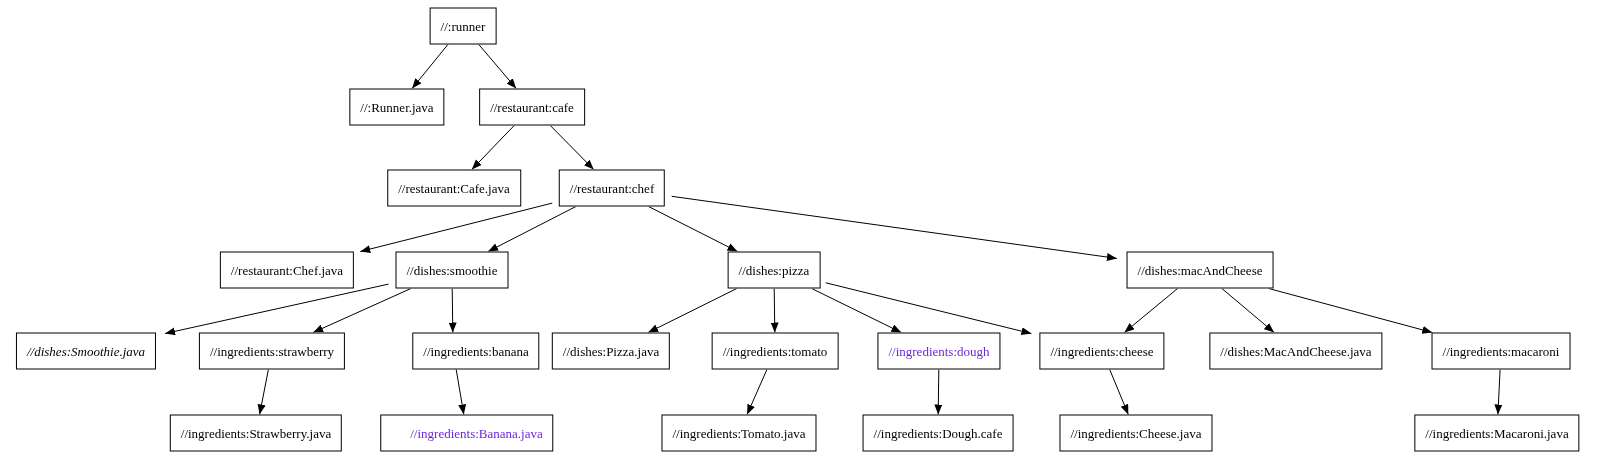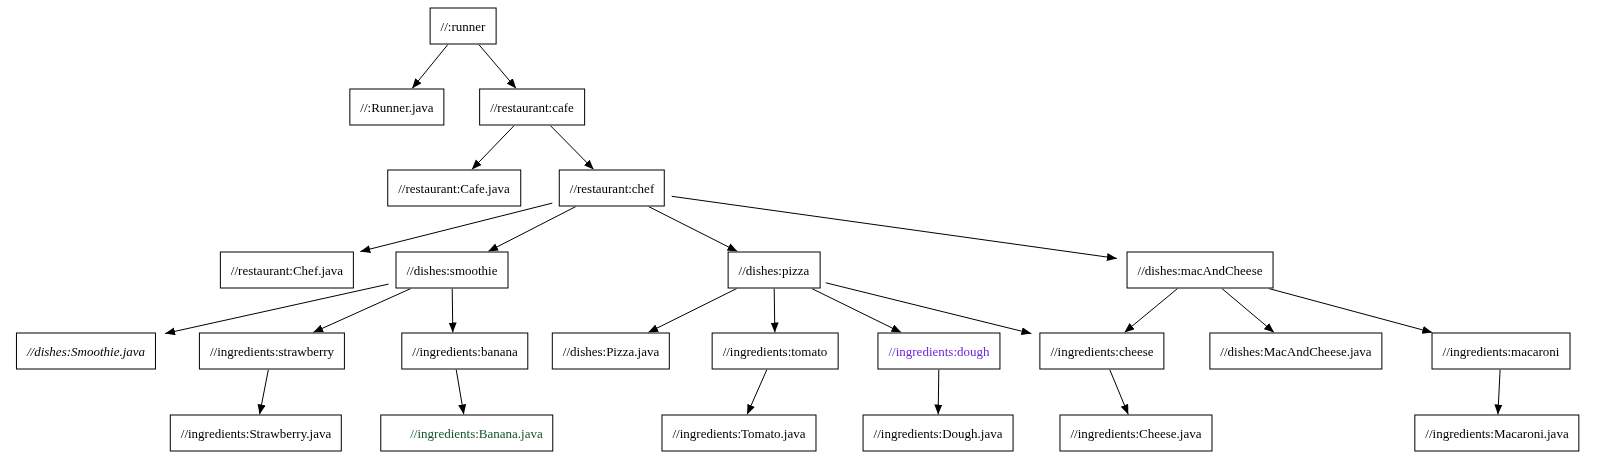--- a/index.html
+++ b/index.html
@@ -77,27 +77,27 @@
       <div class="node" style="left: 397px; top: 107px; background: rgb(255, 255, 255); border-color: rgb(0, 0, 0); color: rgb(0, 0, 0);">//:Runner.java</div>
       <div class="node" style="left: 532px; top: 107px; background: rgb(255, 255, 255); border-color: rgb(0, 0, 0); color: rgb(0, 0, 0);">//restaurant:cafe</div>
       <div class="node" style="left: 454px; top: 188px; background: rgb(255, 255, 255); border-color: rgb(0, 0, 0); color: rgb(0, 0, 0);">//restaurant:Cafe.java</div>
       <div class="node" style="left: 612px; top: 188px; background: rgb(255, 255, 255); border-color: rgb(0, 0, 0); color: rgb(0, 0, 0);">//restaurant:chef</div>
       <div class="node" style="left: 287px; top: 270px; background: rgb(255, 255, 255); border-color: rgb(0, 0, 0); color: rgb(0, 0, 0);">//restaurant:Chef.java</div>
       <div class="node" style="left: 452px; top: 270px; background: rgb(255, 255, 255); border-color: rgb(0, 0, 0); color: rgb(0, 0, 0);">//dishes:smoothie</div>
       <div class="node" style="left: 774px; top: 270px; background: rgb(255, 255, 255); border-color: rgb(0, 0, 0); color: rgb(0, 0, 0);">//dishes:pizza</div>
       <div class="node" style="left: 1200px; top: 270px; background: rgb(255, 255, 255); border-color: rgb(0, 0, 0); color: rgb(0, 0, 0);">//dishes:macAndCheese</div>
       <div class="node" style="left: 86px; top: 351px; background: rgb(255, 255, 255); border-color: rgb(0, 0, 0); color: rgb(0, 0, 0); font-style: italic;">//dishes:Smoothie.java</div>
       <div class="node" style="left: 272px; top: 351px; background: rgb(255, 255, 255); border-color: rgb(0, 0, 0); color: rgb(0, 0, 0);">//ingredients:strawberry</div>
-      <div class="node" style="left: 465px; top: 351px; background: rgb(255, 255, 255); border-color: rgb(0, 0, 0); color: rgb(0, 0, 0);">//ingredients:banana</div>
+      <div class="node" style="left: 476px; top: 351px; background: rgb(255, 255, 255); border-color: rgb(0, 0, 0); color: rgb(0, 0, 0);">//ingredients:banana</div>
       <div class="node" style="left: 611px; top: 351px; background: rgb(255, 255, 255); border-color: rgb(0, 0, 0); color: rgb(0, 0, 0);">//dishes:Pizza.java</div>
       <div class="node" style="left: 775px; top: 351px; background: rgb(255, 255, 255); border-color: rgb(0, 0, 0); color: rgb(0, 0, 0);">//ingredients:tomato</div>
       <div class="node" style="left: 939px; top: 351px; background: rgb(255, 255, 255); border-color: rgb(0, 0, 0); color: #6d28d9;">//ingredients:dough</div>
       <div class="node" style="left: 1102px; top: 351px; background: rgb(255, 255, 255); border-color: rgb(0, 0, 0); color: rgb(0, 0, 0);">//ingredients:cheese</div>
       <div class="node" style="left: 1296px; top: 351px; background: rgb(255, 255, 255); border-color: rgb(0, 0, 0); color: rgb(0, 0, 0);">//dishes:MacAndCheese.java</div>
       <div class="node" style="left: 1501px; top: 351px; background: rgb(255, 255, 255); border-color: rgb(0, 0, 0); color: rgb(0, 0, 0);">//ingredients:macaroni</div>
       <div class="node" style="left: 256px; top: 433px; background: rgb(255, 255, 255); border-color: rgb(0, 0, 0); color: rgb(0, 0, 0);">//ingredients:Strawberry.java</div>
-      <div class="node" style="left: 467px; top: 433px; background: rgb(255, 255, 255); border-color: rgb(0, 0, 0); color: #14532d; padding-left: 29px;">//ingredients:Banana.java</div>
+      <div class="node" style="left: 467px; top: 433px; background: rgb(255, 255, 255); border-color: rgb(0, 0, 0); color: #6d28d9; padding-left: 29px;">//ingredients:Banana.java</div>
       <div class="node" style="left: 739px; top: 433px; background: rgb(255, 255, 255); border-color: rgb(0, 0, 0); color: rgb(0, 0, 0);">//ingredients:Tomato.java</div>
-      <div class="node" style="left: 938px; top: 433px; background: rgb(255, 255, 255); border-color: rgb(0, 0, 0); color: rgb(0, 0, 0);">//ingredients:Dough.java</div>
+      <div class="node" style="left: 938px; top: 433px; background: rgb(255, 255, 255); border-color: rgb(0, 0, 0); color: rgb(0, 0, 0);">//ingredients:Dough.cafe</div>
       <div class="node" style="left: 1136px; top: 433px; background: rgb(255, 255, 255); border-color: rgb(0, 0, 0); color: rgb(0, 0, 0);">//ingredients:Cheese.java</div>
       <div class="node" style="left: 1497px; top: 433px; background: rgb(255, 255, 255); border-color: rgb(0, 0, 0); color: rgb(0, 0, 0);">//ingredients:Macaroni.java</div>
     </div>
 </div>
 
 </body></html>

